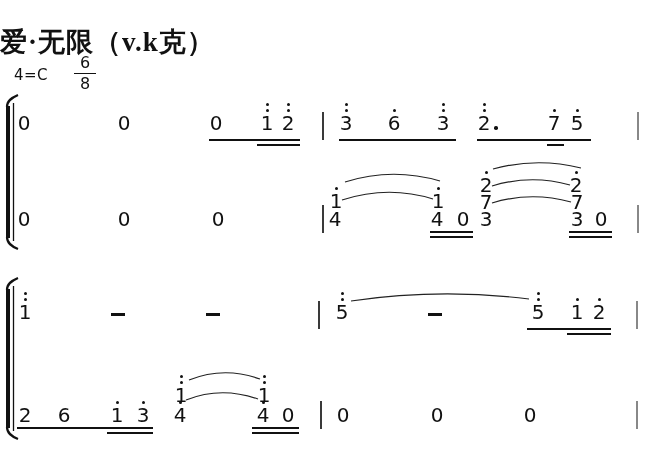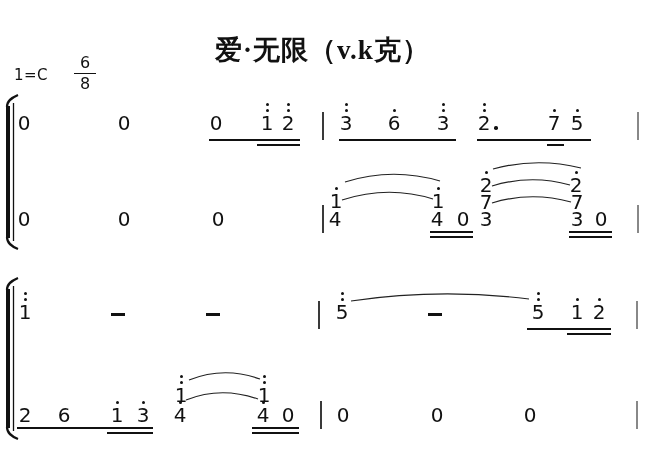--- a/index.html
+++ b/index.html
@@ -1,39 +1,39 @@
 <!DOCTYPE html>
 <html><head>
 <meta charset="utf-8">
 <style>
   html,body{margin:0;padding:0;background:#fff;}
   .page{position:relative;width:645px;height:452px;background:#ffffff;color:#111;
         font-family:"DejaVu Sans",sans-serif;overflow:hidden;}
-  .title{position:absolute;top:24px;left:0;width:100%;text-align:center;
+  .title{position:absolute;top:24px;left:0;width:100%;text-align:left;
          font-family:"Liberation Serif","DejaVu Serif",serif;font-weight:bold;
-         font-size:27px;letter-spacing:1px;margin-top:8px;}
+         font-size:27px;letter-spacing:1px;}
   .keysig{position:absolute;left:14px;top:66px;font-size:15px;letter-spacing:0.5px;}
   .timesig{position:absolute;left:70px;top:54px;width:30px;text-align:center;
            font-size:16px;line-height:1.1;}
   .timesig .fracbar{height:1.6px;background:#111;margin:1px 4px;}
   .note{position:absolute;transform:translateX(-50%);font-size:20px;line-height:1;
         white-space:pre;}
   .odot{position:absolute;width:3px;height:3px;border-radius:50%;background:#111;}
   .adot{position:absolute;width:3.5px;height:3.5px;border-radius:50%;background:#111;}
   .uline{position:absolute;height:1.6px;background:#111;}
   .dash{position:absolute;width:14px;height:2.6px;background:#111;}
   .barline{position:absolute;width:1.7px;}
   svg.overlay{position:absolute;left:0;top:0;pointer-events:none;}
 </style>
 </head>
 <body>
 
 <div class="page">
   <div class="title">爱·无限（v.k克）</div>
-  <div class="keysig">1=C</div>
+  <div class="keysig">4=C</div>
   <div class="timesig">
     <div>6</div>
     <div class="fracbar"></div>
     <div>8</div>
   </div>
   <div id="score">
       <div class="note" style="left: 24px; top: 113px;">0</div>
       <div class="note" style="left: 124px; top: 113px;">0</div>
       <div class="note" style="left: 216px; top: 113px;">0</div>
       <div class="note" style="left: 267px; top: 113px;">1</div>

